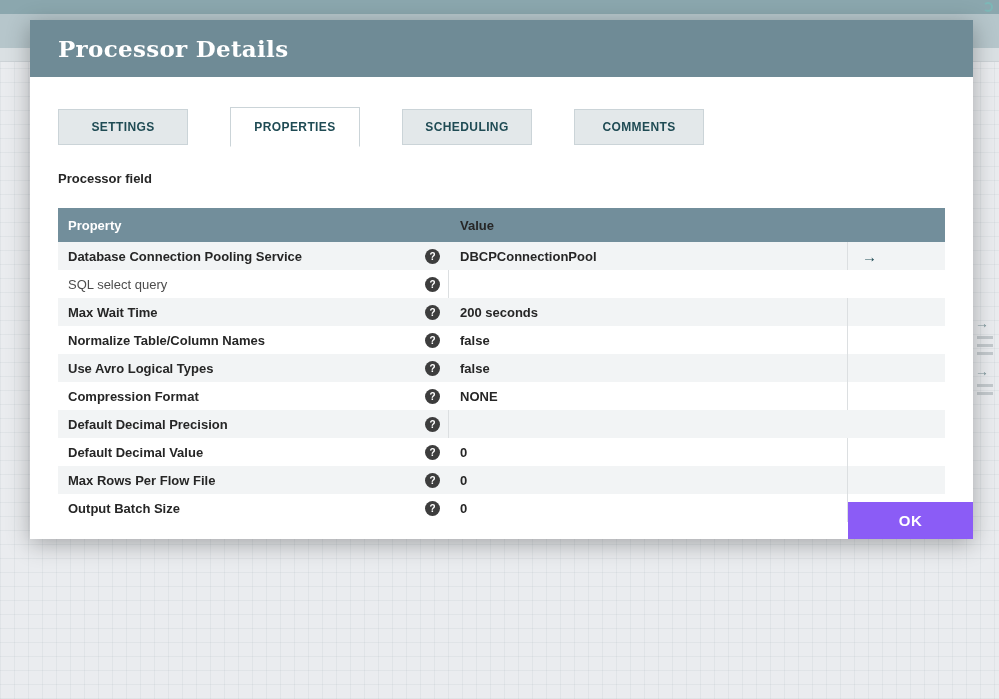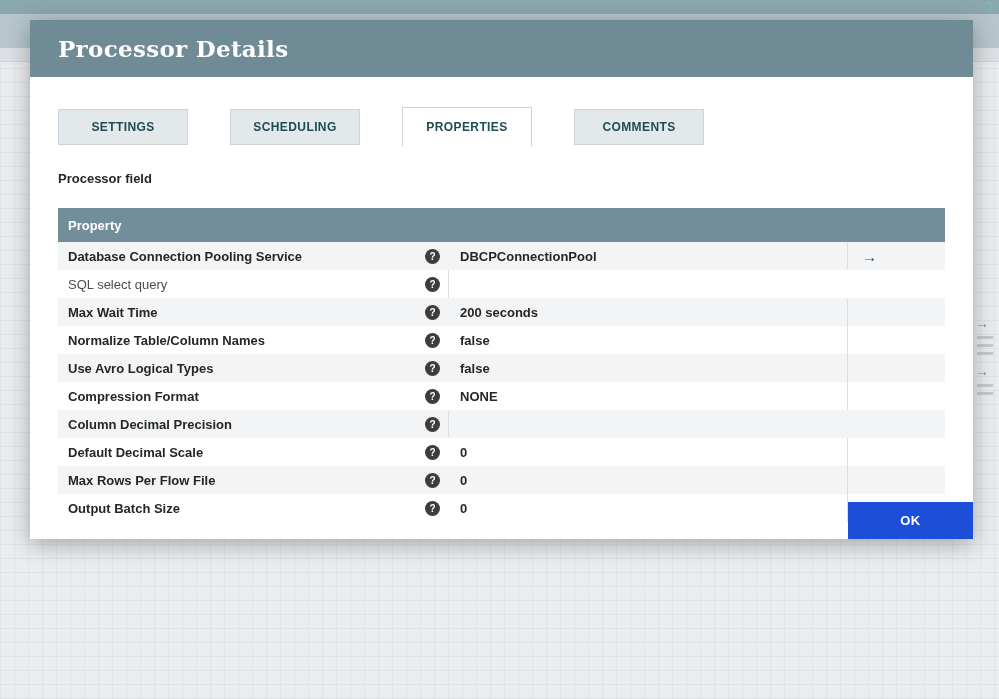--- a/index.html
+++ b/index.html
@@ -76,22 +76,22 @@
   .help-icon {
     width:15px; height:15px; border-radius:50%; background:#3d3d3d; color:#ffffff;
     font-size:10px; font-weight:bold; display:flex; align-items:center; justify-content:center;
     cursor:pointer; flex-shrink:0;
   }
   .goto-icon { color:#1f4b54; font-weight:bold; font-size:15px; cursor:pointer; }
 
   
   .ok-button {
     position:absolute; right:0; bottom:0; width:125px; height:37px;
-    background:#1d4ed8; color:#ffffff; border:none; font-family:"Liberation Sans", sans-serif;
-    font-size:13px; font-weight:bold; letter-spacing:0.5px; cursor:pointer;
+    background:#8b5cf6; color:#ffffff; border:none; font-family:"Liberation Sans", sans-serif;
+    font-size:15px; font-weight:bold; letter-spacing:0.5px; cursor:pointer;
   }
 </style>
 </head>
 <body>
 
 <div class="canvas">
   <div class="topbar-dark"></div>
   <div class="topbar-mid"></div>
   <div class="topbar-low"></div>
   <span class="status-glyph"></span>
@@ -108,32 +108,33 @@
 <div class="overlay"></div>
 
 <div class="dialog">
   <div class="dialog-header">
     <span class="dialog-title">Processor Details</span>
   </div>
 
   <div class="dialog-body">
     <div class="tabs">
       <div class="tab">SETTINGS</div>
+      <div class="tab active">PROPERTIES</div>
       <div class="tab">SCHEDULING</div>
-      <div class="tab active">PROPERTIES</div>
       <div class="tab">COMMENTS</div>
     </div>
 
     <div class="required-label">Processor field</div>
 
     <div class="ptable">
       <div class="thead">
         <div class="cell-prop">
           <span>Property</span>
         </div>
+        <div class="cell-val">Value</div>
         <div class="cell-action"></div>
       </div>
 
       <div class="trow">
         <div class="cell-prop">
           <span class="pname">Database Connection Pooling Service</span>
           <span class="help-icon">?</span>
         </div>
         <div class="cell-val">DBCPConnectionPool</div>
         <div class="cell-action">
@@ -180,29 +181,29 @@
         <div class="cell-prop">
           <span class="pname">Compression Format</span>
           <span class="help-icon">?</span>
         </div>
         <div class="cell-val">NONE</div>
         <div class="cell-action"></div>
       </div>
 
       <div class="trow">
         <div class="cell-prop">
-          <span class="pname">Column Decimal Precision</span>
-          <span class="help-icon">?</span>
-        </div>
-        <div class="cell-action"></div>
-      </div>
-
-      <div class="trow">
-        <div class="cell-prop">
-          <span class="pname">Default Decimal Scale</span>
+          <span class="pname">Default Decimal Precision</span>
+          <span class="help-icon">?</span>
+        </div>
+        <div class="cell-action"></div>
+      </div>
+
+      <div class="trow">
+        <div class="cell-prop">
+          <span class="pname">Default Decimal Value</span>
           <span class="help-icon">?</span>
         </div>
         <div class="cell-val">0</div>
         <div class="cell-action"></div>
       </div>
 
       <div class="trow">
         <div class="cell-prop">
           <span class="pname">Max Rows Per Flow File</span>
           <span class="help-icon">?</span>

